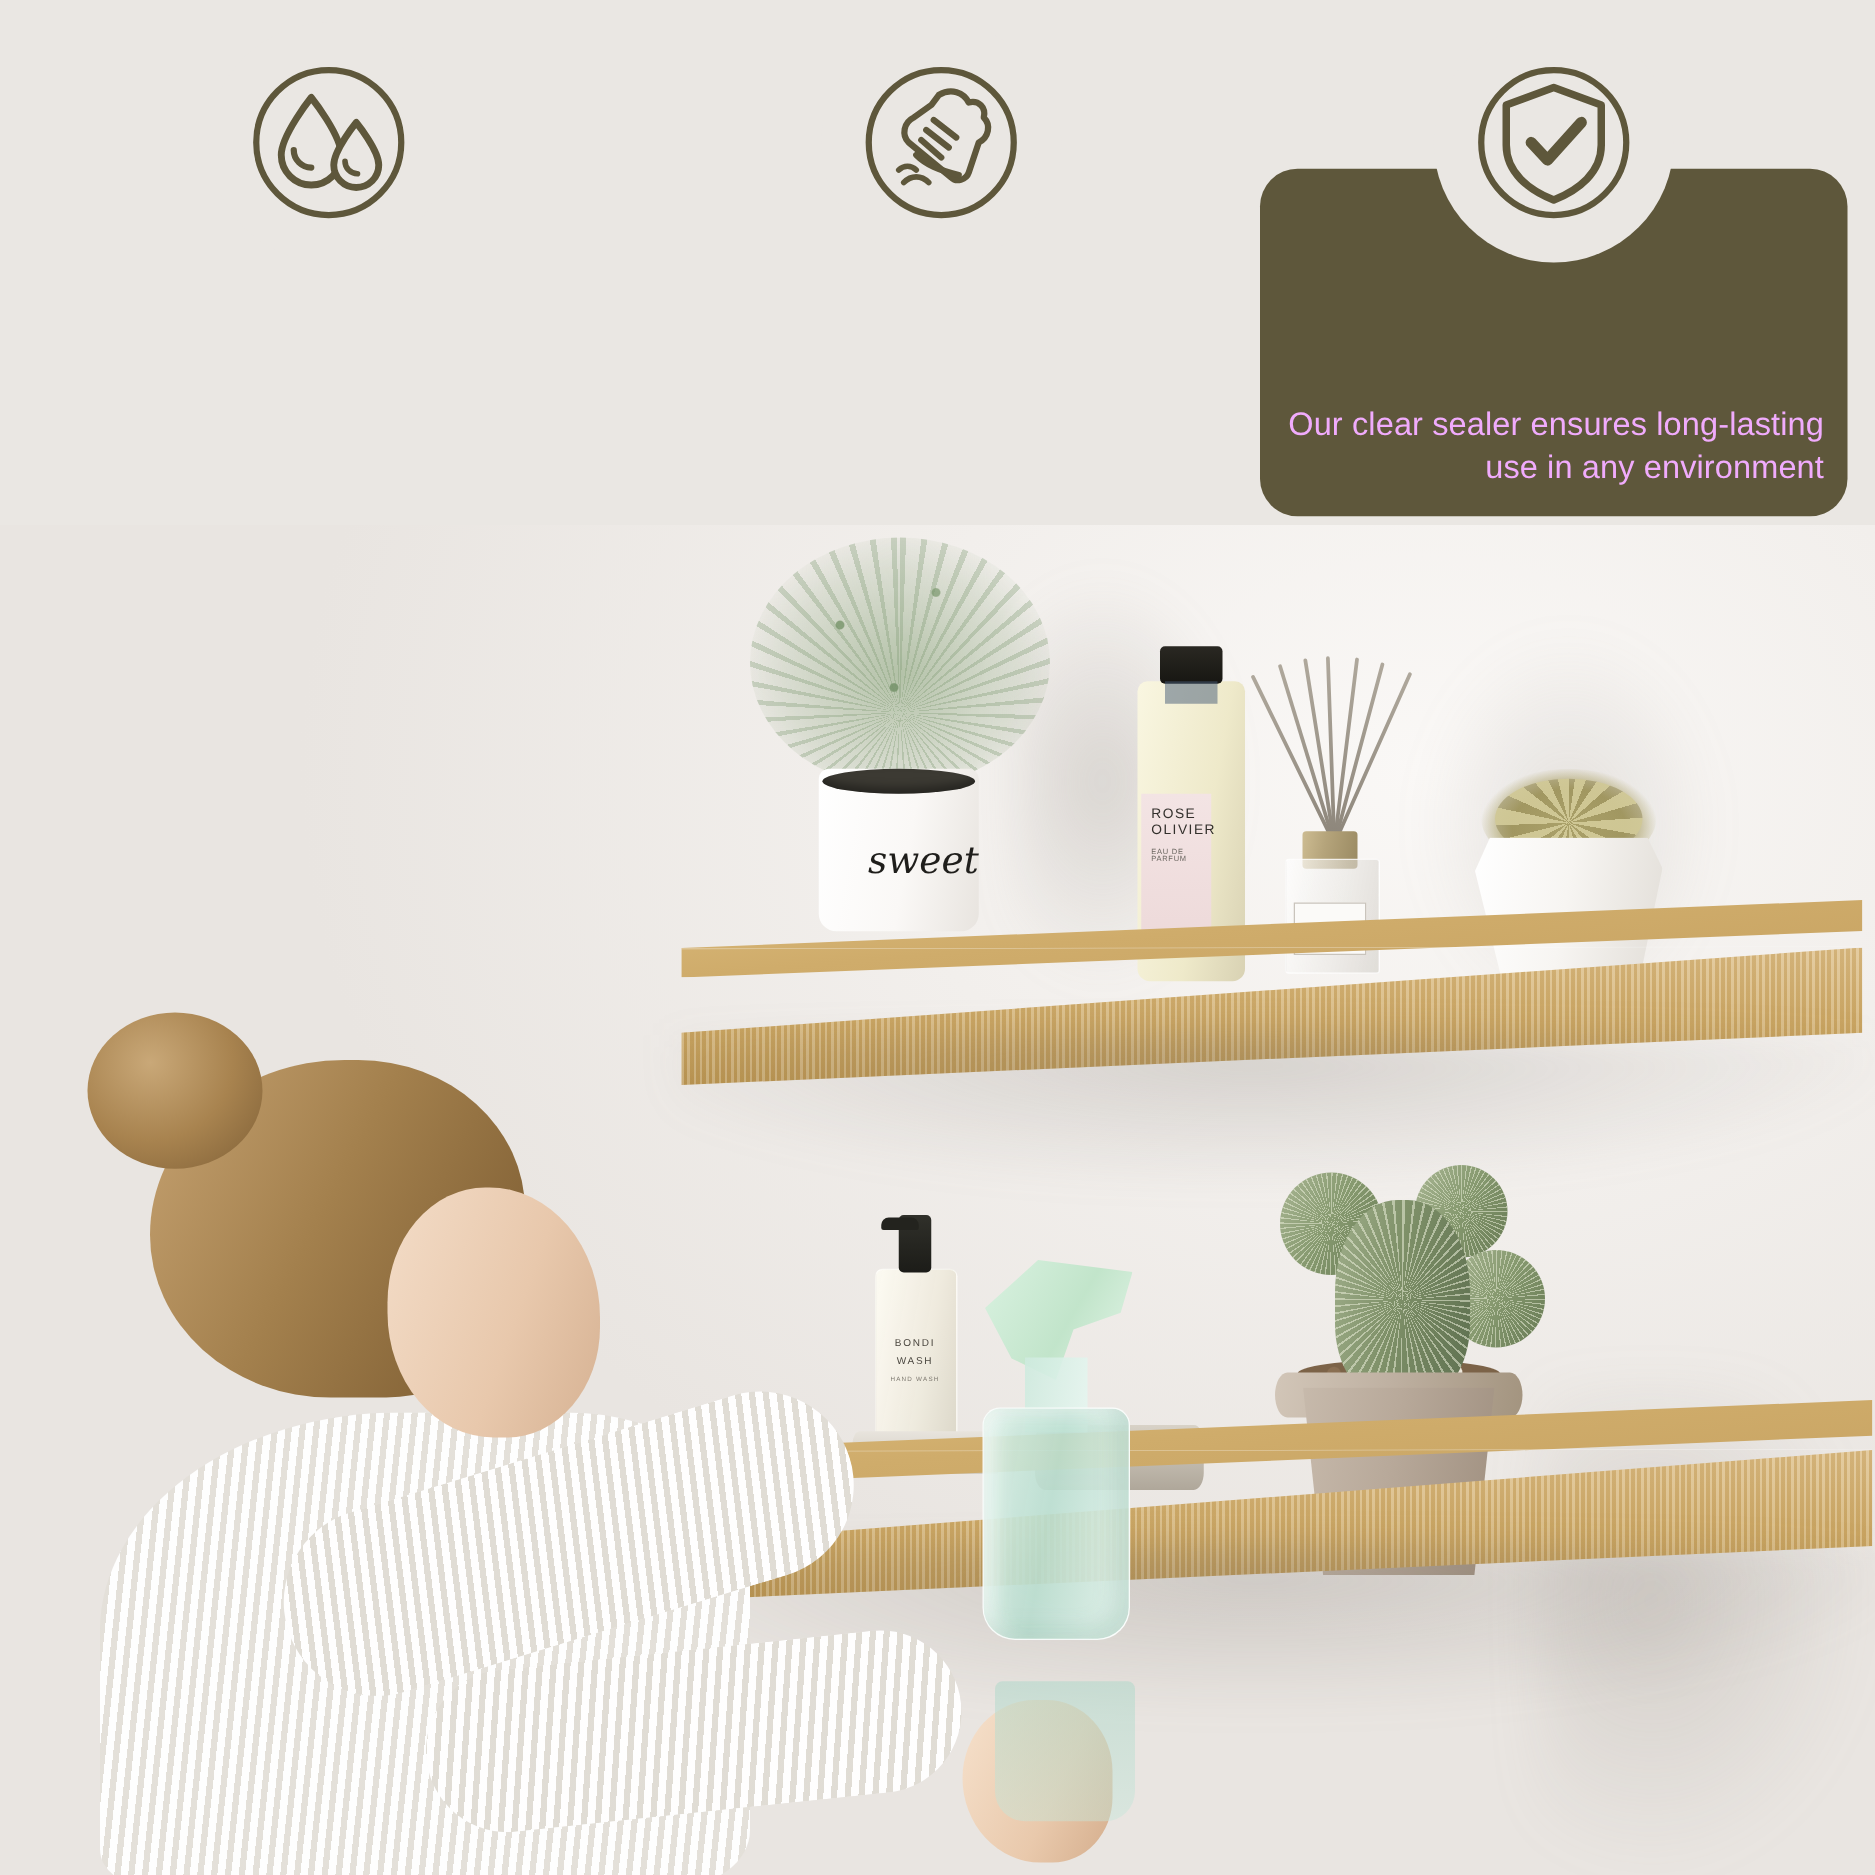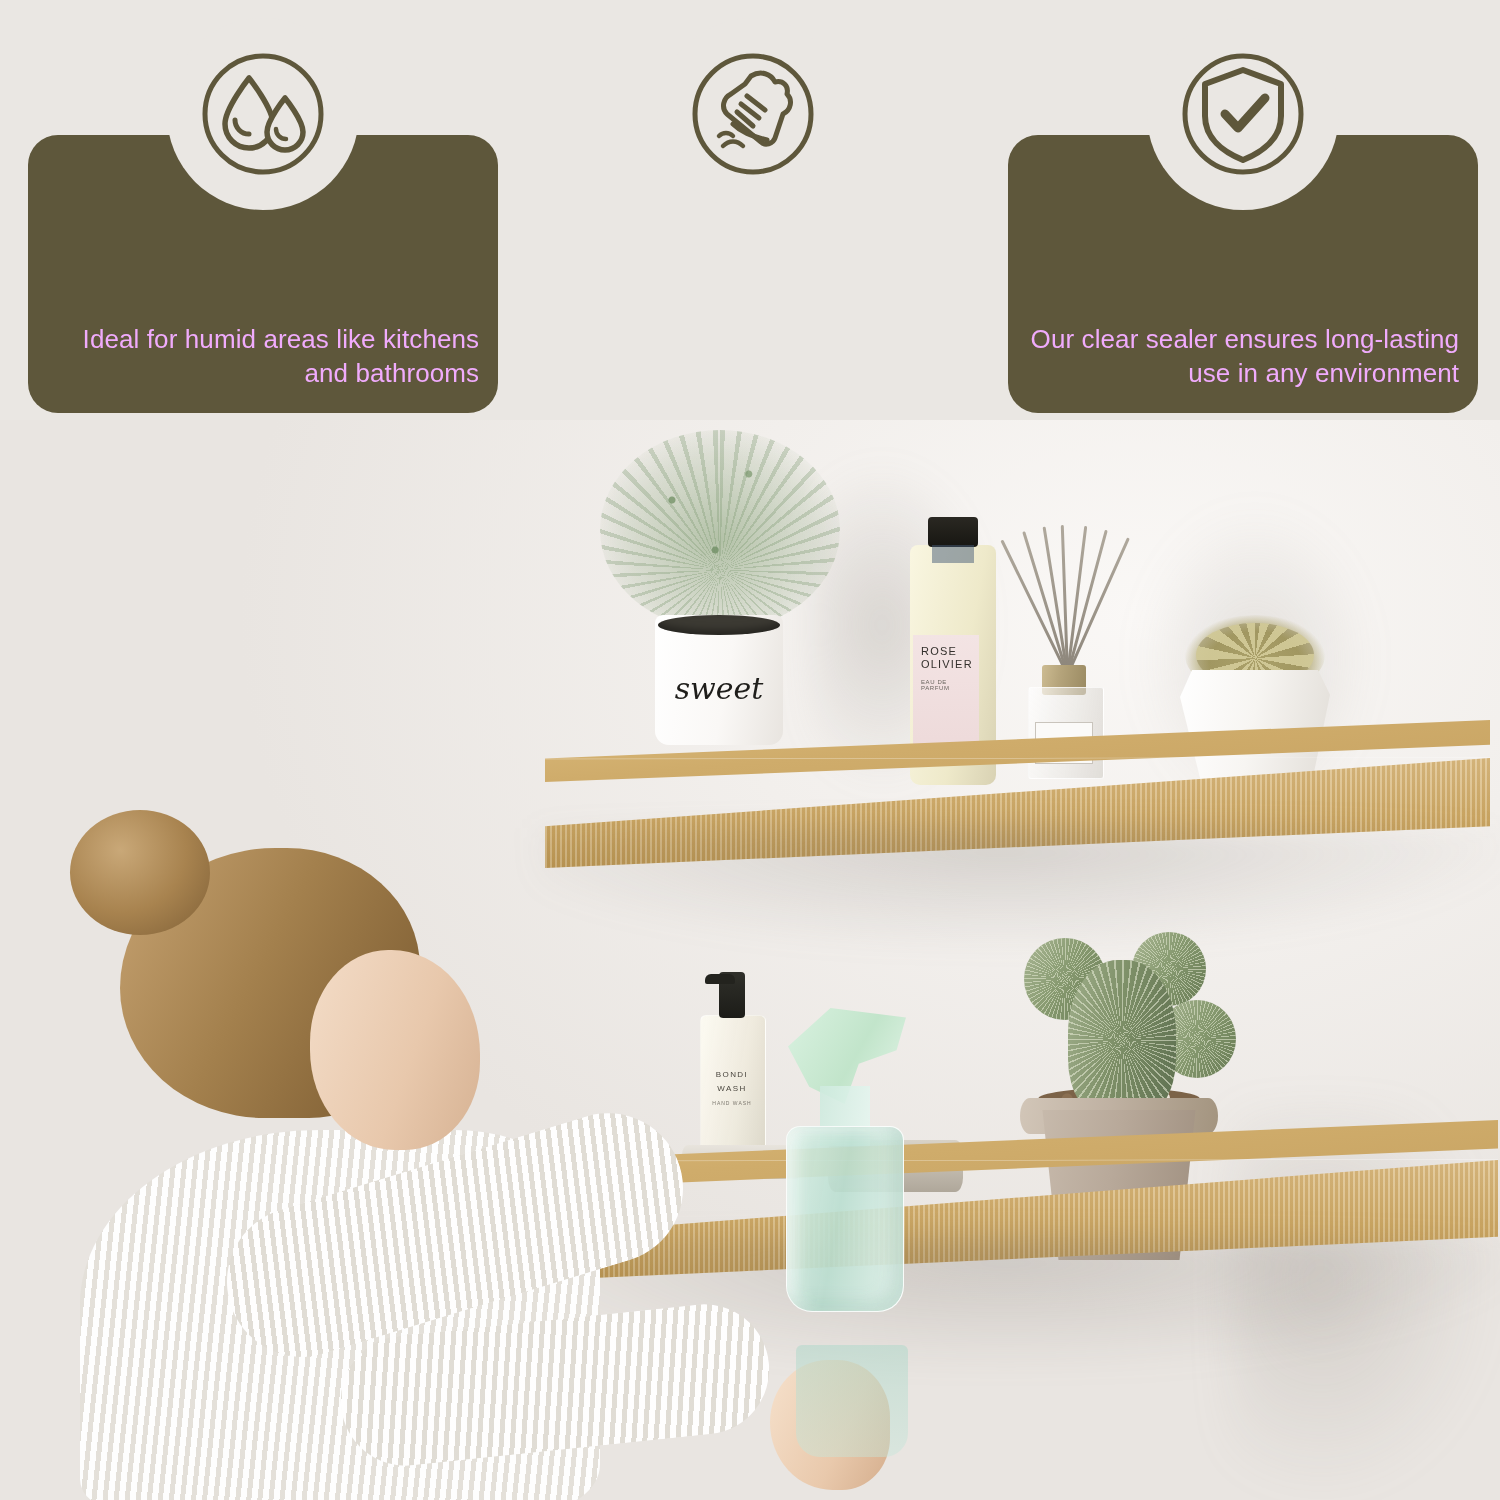--- a/index.html
+++ b/index.html
@@ -155,21 +155,21 @@
     border-radius:8px 8px 14px 14px;
   }
   .planter .rim {
     position:absolute; left:3px; top:0; width:122px; height:20px;
     border-radius:50%;
     background:#3C3A33;
     box-shadow:inset 0 -5px 7px rgba(0,0,0,.35);
   }
   .planter .script {
     position:absolute; left:0; top:56px; width:100%;
-    text-align:center; color:#1F1E1B;
+    text-align:right; color:#1F1E1B;
     font-family:"DejaVu Serif", serif;
     font-style:italic; font-size:30px;
   }
   .foliage {
     left:600px; top:10px; width:240px; height:200px;
     border-radius:50%;
     background:
       radial-gradient(circle at 30% 35%, rgba(122,150,110,.85) 0 3px, transparent 4px),
       radial-gradient(circle at 62% 22%, rgba(132,158,118,.8) 0 3px, transparent 4px),
       radial-gradient(circle at 48% 60%, rgba(112,142,100,.8) 0 3px, transparent 4px),
@@ -191,21 +191,21 @@
   .bottle .cap {
     position:absolute; left:18px; top:-28px; width:50px; height:30px;
     background:linear-gradient(180deg,#2A2822,#171612);
     border-radius:4px;
   }
   .bottle .neck {
     position:absolute; left:22px; top:0px; width:42px; height:18px;
     background:rgba(70,92,120,.5);
   }
   .bottle .label {
-    position:absolute; left:3px; top:90px; width:66px; height:125px;
+    position:absolute; left:3px; top:90px; width:56px; height:125px;
     background:linear-gradient(180deg,#F3E4E4,#EDD9D9);
     padding:10px 6px 0 8px;
   }
   .bottle .label .l1 { font-size:11px; letter-spacing:1.2px; color:#33302C; line-height:13px; }
   .bottle .label .l2 { font-size:6px; letter-spacing:.6px; color:#6B6660; margin-top:8px; }
 
   
   .diffuser { left:1020px; top:95px; width:92px; height:270px; }
   .diffuser .reeds { position:absolute; left:8px; top:0; width:80px; height:160px; }
   .diffuser .reed {
@@ -390,23 +390,20 @@
     position:absolute; left:760px; top:560px; width:120px; height:130px;
     border-radius:48% 44% 40% 52%;
     background:linear-gradient(115deg,#F6E1CC 0%,#E9C9AC 60%,#D4AD8C 100%);
   }
 </style>
 </head>
 <body>
 
 <div class="cards">
 
-  <div class="card card-1">
-    <div class="card-text">Ideal for humid areas like kitchens and bathrooms</div>
-  </div>
   <div class="icon-bubble ib-1">
     <svg width="124" height="124" viewBox="0 0 124 124" aria-hidden="true">
       <circle cx="62" cy="62" r="58" fill="none" stroke="#5E573B" stroke-width="5"></circle>
       <path d="M48 26 C48 26 24 56 24 72 A24 24 0 0 0 72 72 C72 56 48 26 48 26 Z" fill="none" stroke="#5E573B" stroke-width="5.5" stroke-linejoin="round"></path>
       <path d="M34 68 A14 14 0 0 0 48 82" fill="none" stroke="#5E573B" stroke-width="5" stroke-linecap="round"></path>
       <path d="M84 46 C84 46 66 68 66 80 A18 18 0 0 0 102 80 C102 68 84 46 84 46 Z" fill="#EAE7E3" stroke="#5E573B" stroke-width="5.5" stroke-linejoin="round"></path>
       <path d="M75 77 A10 10 0 0 0 85 87" fill="none" stroke="#5E573B" stroke-width="4.5" stroke-linecap="round"></path>
     </svg>
   </div>
 

